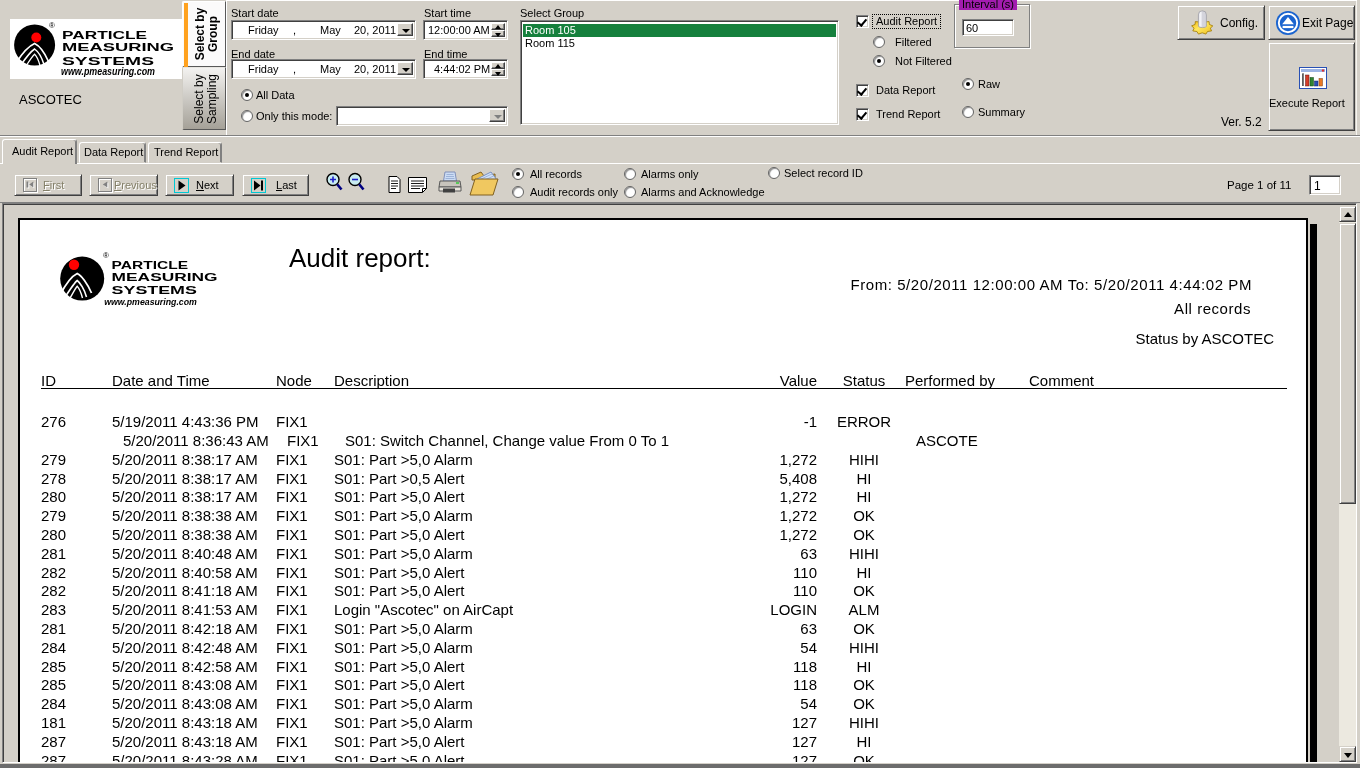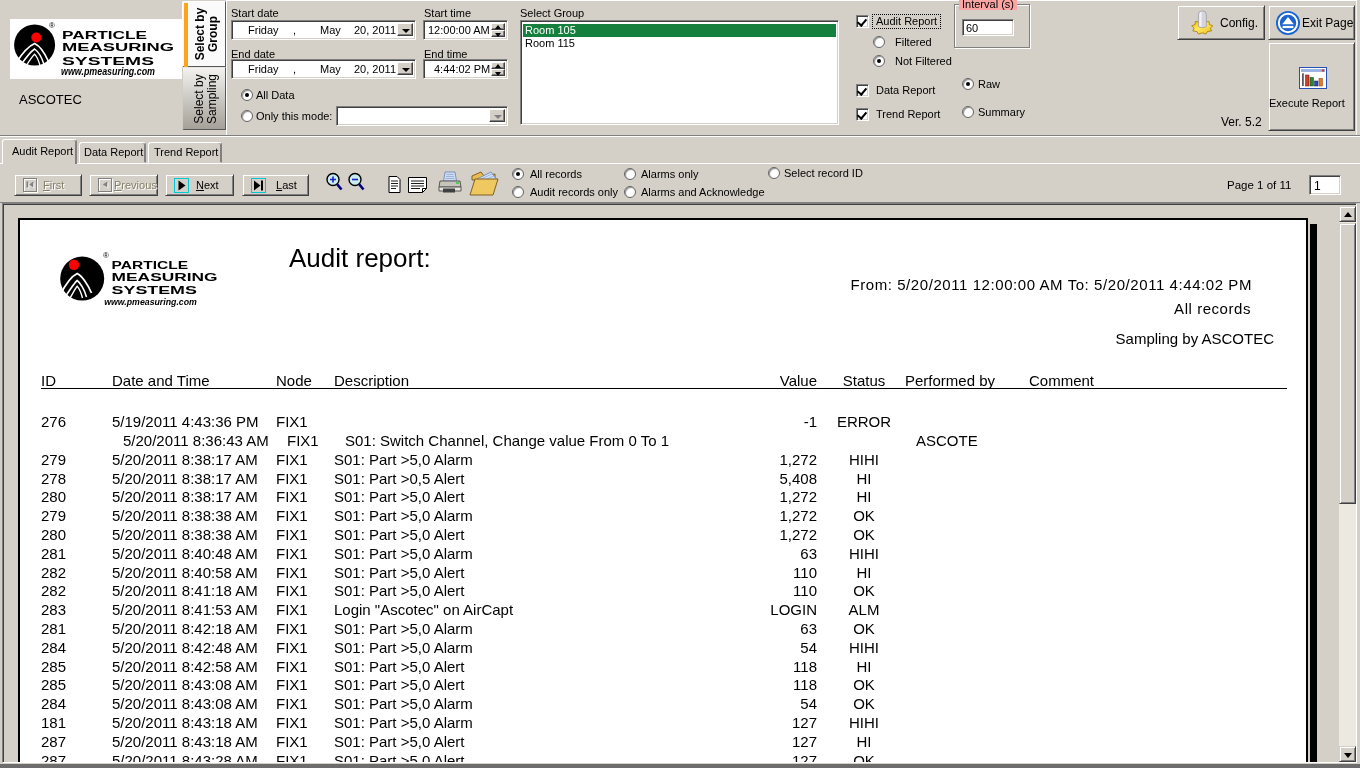--- a/index.html
+++ b/index.html
@@ -8,21 +8,21 @@
 .fld{position:absolute;background:#fff;border:1px solid;border-color:#808080 #fff #fff #808080;box-shadow:inset 1px 1px 0 #404040,inset -1px -1px 0 #d4d0c8}
 .drp{position:absolute;right:2px;top:2px;width:16px;height:13px;background:#d4d0c8;border:1px solid;border-color:#fff #404040 #404040 #fff;box-shadow:inset -1px -1px 0 #808080}
 .drp:after{content:'';position:absolute;left:4px;top:5px;border:4px solid transparent;border-top:4px solid #000;border-bottom:none}
 .drpg:after{border-top-color:#808080}
 .rd{position:absolute;width:12px;height:12px;border-radius:50%;background:#fff;border:1px solid #636363;box-shadow:inset 1px 1px 1px #909090}
 .rd.on:after{content:'';position:absolute;left:3px;top:3px;width:4px;height:4px;border-radius:50%;background:#000}
 .cb{position:absolute;width:13px;height:13px;background:#fff;border:1px solid;border-color:#808080 #fff #fff #808080;box-shadow:inset 1px 1px 0 #404040,inset -1px -1px 0 #d4d0c8}
 .cb.on:after{content:'';position:absolute;left:2px;top:1px;width:4px;height:7px;border:solid #000;border-width:0 2px 2px 0;transform:rotate(40deg)}
 .lbl{position:absolute;white-space:nowrap;line-height:13px}
 .grp{position:absolute;border:1px solid #808080;box-shadow:inset 1px 1px 0 #fff,1px 1px 0 #fff}
-.grp>span{position:absolute;top:-6px;left:4px;background:#fca5a5;padding:0 3px;line-height:11px}
+.grp>span{position:absolute;top:-6px;left:4px;background:#a21caf;padding:0 3px;line-height:11px}
 .vtab{position:absolute;left:182px;width:44px}
 .spn{position:absolute;width:14px;height:7px;background:#d4d0c8;border:1px solid;border-color:#fff #404040 #404040 #fff;box-shadow:inset -1px -1px 0 #808080}
 .spn:after{content:'';position:absolute;left:3px}
 .spu:after{top:1px;border:3px solid transparent;border-bottom:4px solid #000;border-top:none}
 .spd:after{top:2px;border:3px solid transparent;border-top:4px solid #000;border-bottom:none}
 .tb{position:absolute;background:#d4d0c8;border:1px solid;border-color:#fff #808080 #d4d0c8 #fff;border-radius:3px 3px 0 0}
 .dis{color:#848069;text-shadow:1px 1px 0 #fff}
 .u{text-decoration:underline}
 .pg{font-size:15px;line-height:15px;position:absolute;white-space:nowrap}
 </style></head>
@@ -278,21 +278,21 @@
    <path d="M16.5 52 C20 46 22.5 41 24.2 39.2 C26 41 28.3 46.5 29.5 51" fill="none" stroke="#fff" stroke-width="1.4"></path>
    <text x="50" y="11" font-size="8" fill="#000">®</text>
    <text x="58.6" y="21.5" font-size="10.5" font-weight="bold" textLength="76.5" lengthAdjust="spacingAndGlyphs" fill="#000" font-family="Liberation Sans">PARTICLE</text>
    <text x="58.6" y="34" font-size="10.5" font-weight="bold" textLength="106" lengthAdjust="spacingAndGlyphs" fill="#000" font-family="Liberation Sans">MEASURING</text>
    <text x="58.6" y="47" font-size="10.5" font-weight="bold" textLength="85.3" lengthAdjust="spacingAndGlyphs" fill="#000" font-family="Liberation Sans">SYSTEMS</text>
    <text x="51.2" y="58" font-size="9.5" font-weight="bold" font-style="italic" textLength="92.7" lengthAdjust="spacingAndGlyphs" fill="#000" font-family="Liberation Sans">www.pmeasuring.com</text>
   </svg>
   <div class="abs" style="left:269px;top:25px;font-size:26px;line-height:26px;white-space:nowrap">Audit report:</div>
   <div class="pg" style="right:54px;top:57px;letter-spacing:0.57px">From: 5/20/2011 12:00:00 AM To: 5/20/2011 4:44:02 PM</div>
   <div class="pg" style="right:55px;top:81px;letter-spacing:0.55px">All records</div>
-  <div class="pg" style="right:32px;top:111px">Sampling by ASCOTEC</div>
+  <div class="pg" style="right:32px;top:111px">Status by ASCOTEC</div>
   <div class="pg" style="left:21px;top:153px">ID</div>
   <div class="pg" style="left:92px;top:153px">Date and Time</div>
   <div class="pg" style="left:256px;top:153px">Node</div>
   <div class="pg" style="left:314px;top:153px">Description</div>
   <div class="pg" style="left:721px;top:153px;width:76px;text-align:right">Value</div>
   <div class="pg" style="left:814px;top:153px;width:60px;text-align:center">Status</div>
   <div class="pg" style="left:885px;top:153px">Performed by</div>
   <div class="pg" style="left:1009px;top:153px">Comment</div>
   <div class="abs" style="left:21px;top:168px;width:1246px;height:1px;background:#000"></div>
   <div class="pg" style="left:0;top:194.1px;width:1286px;height:19px">

